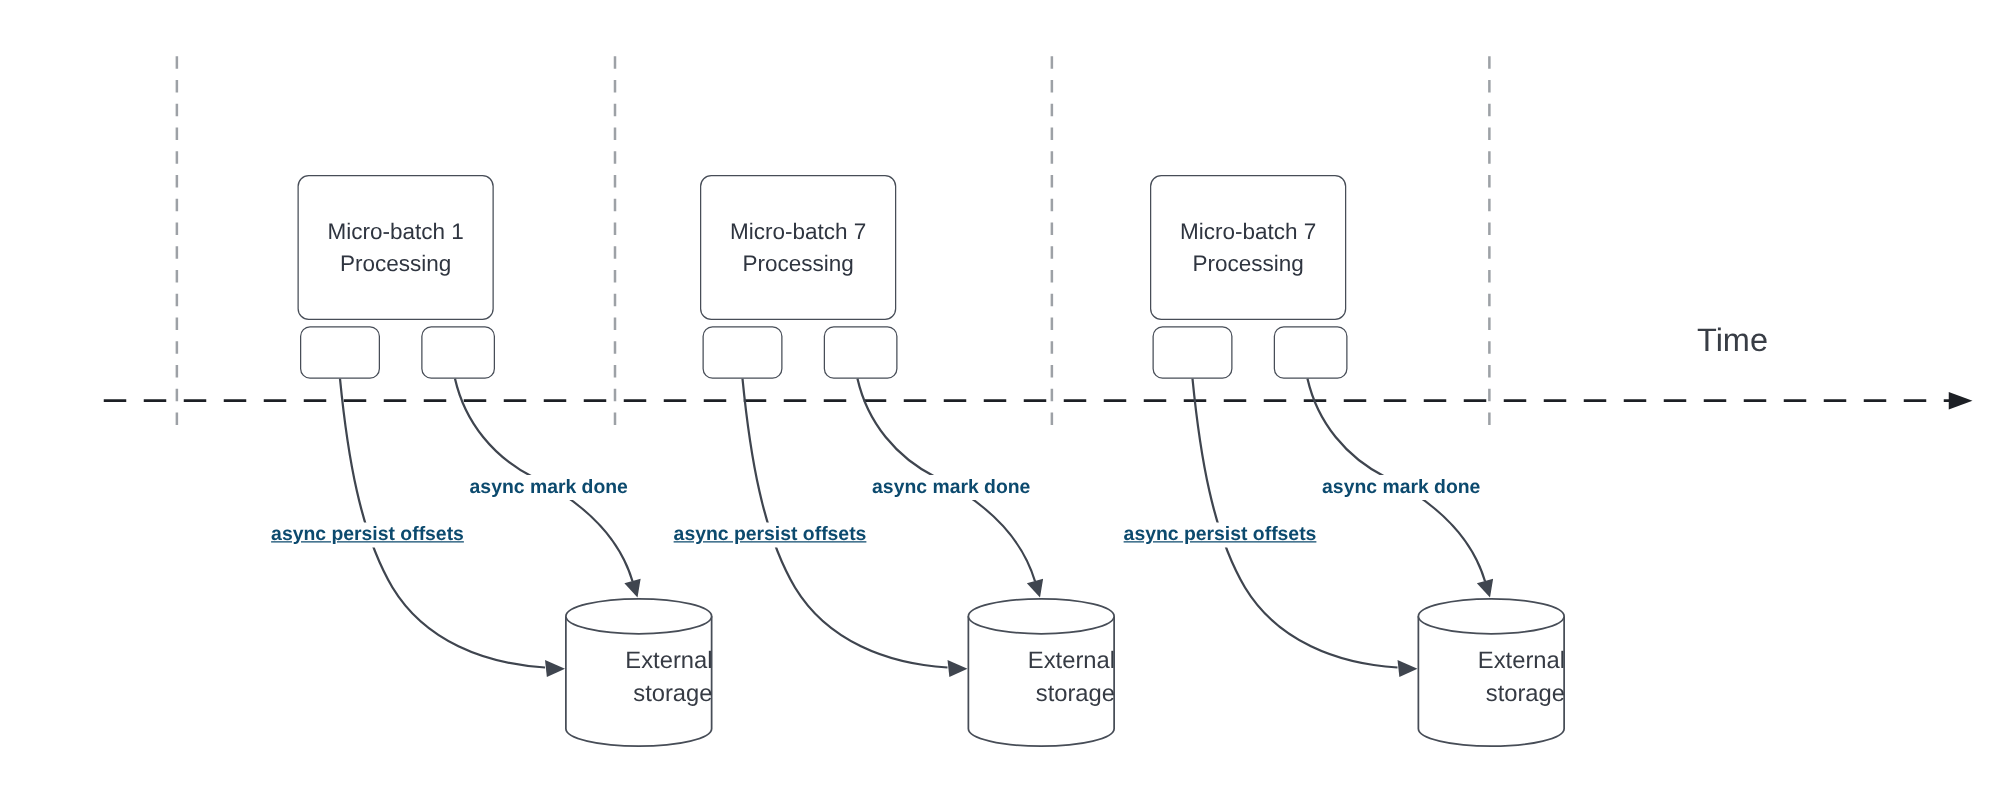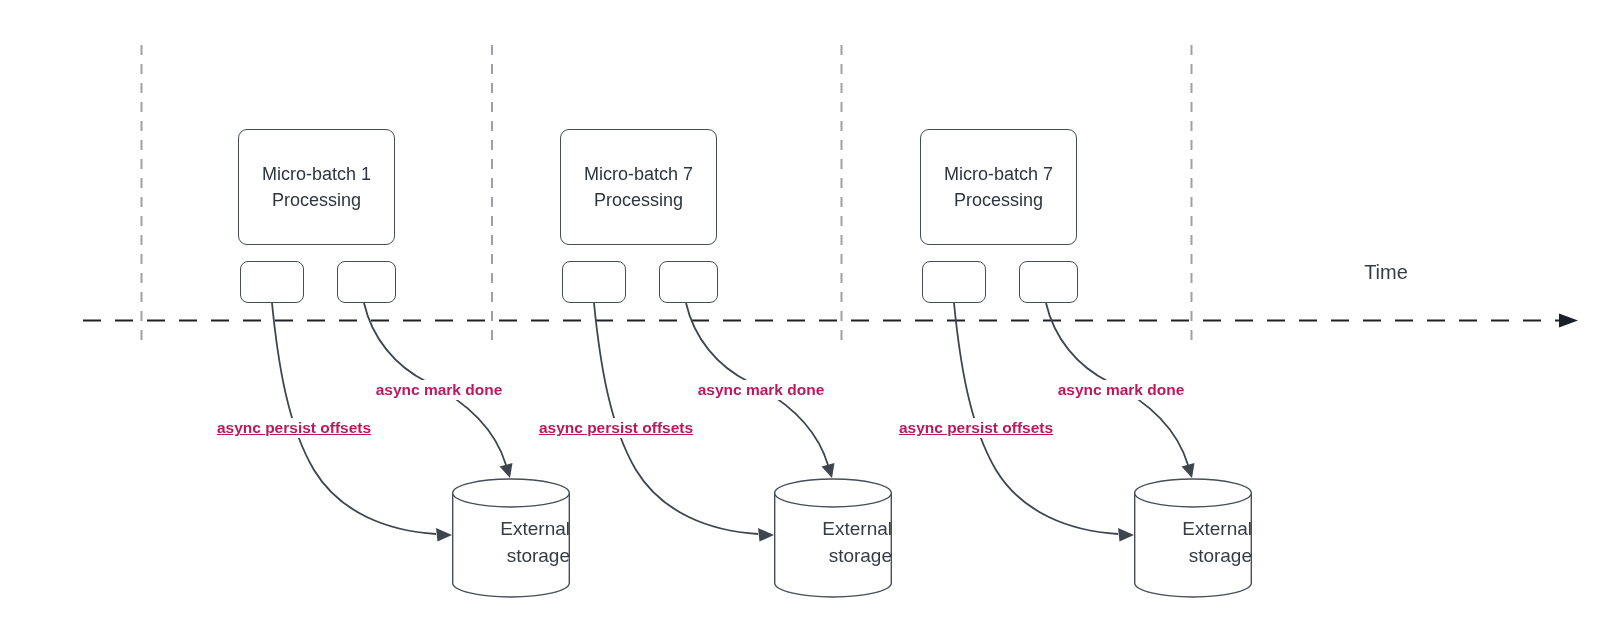--- a/index.html
+++ b/index.html
@@ -10,30 +10,30 @@
     background: #ffffff;
     overflow: hidden;
     font-family: "Liberation Sans", "DejaVu Sans", sans-serif;
   }
   .canvas svg { position: absolute; left: 0; top: 0; }
 
   .time-label {
     position: absolute;
     left: 1386px; top: 272px;
     transform: translate(-50%, -50%);
-    font-size: 20px;
+    font-size: 26px;
     color: #383d45;
     white-space: nowrap;
   }
 
   .group { position: absolute; width: 345px; height: 485px; }
 
   .proc-box {
     position: absolute;
-    left: 0; top: 5px;
+    left: 0; top: 16px;
     width: 157px; height: 116px;
     background: #ffffff;
     border: 1.4px solid #474d57;
     border-radius: 9px;
     box-sizing: border-box;
     display: flex;
     align-items: center;
     justify-content: center;
     text-align: center;
     font-size: 18px;
@@ -56,21 +56,21 @@
 
   .group-svg { z-index: 2; }
 
   .flow-label {
     position: absolute;
     transform: translate(-50%, -50%);
     background: #ffffff;
     padding: 1px 3px;
     font-size: 15.5px;
     font-weight: bold;
-    color: #be185d;
+    color: #0c4a6e;
     white-space: nowrap;
     z-index: 3;
   }
   .flow-label.persist { left: 56px; top: 304px; text-decoration: underline; }
   .flow-label.done    { left: 201px; top: 266px; }
 
   .storage-label {
     position: absolute;
     left: 214px; top: 391px;
     width: 118px;

